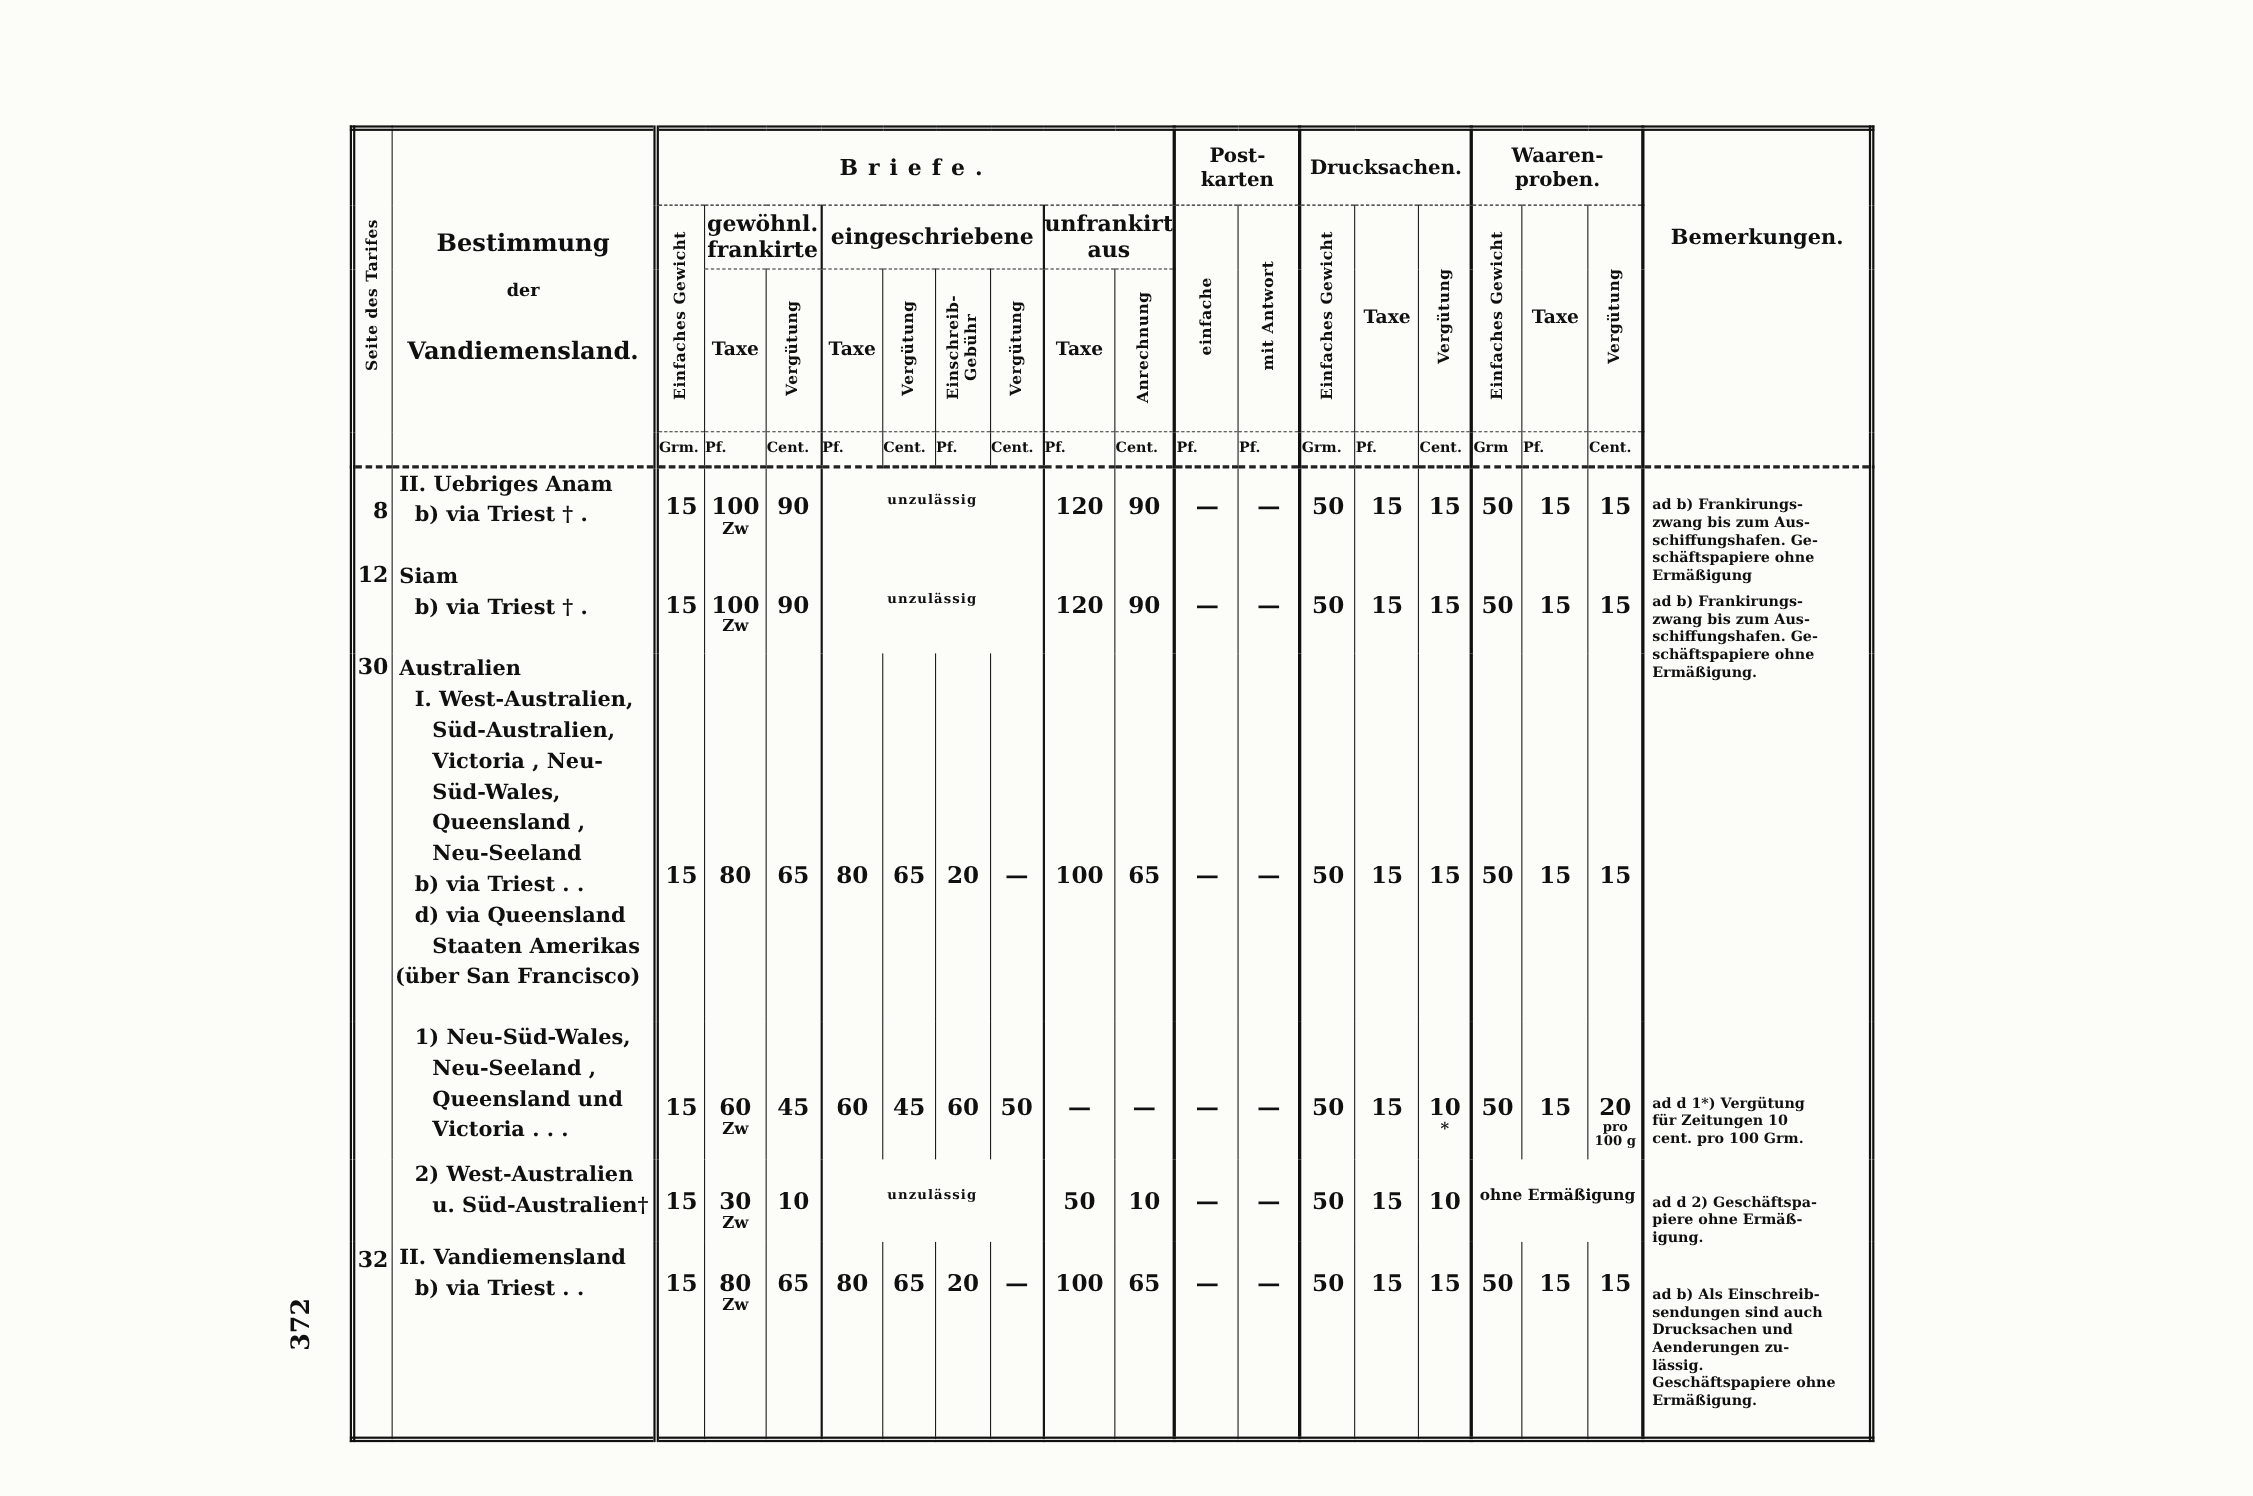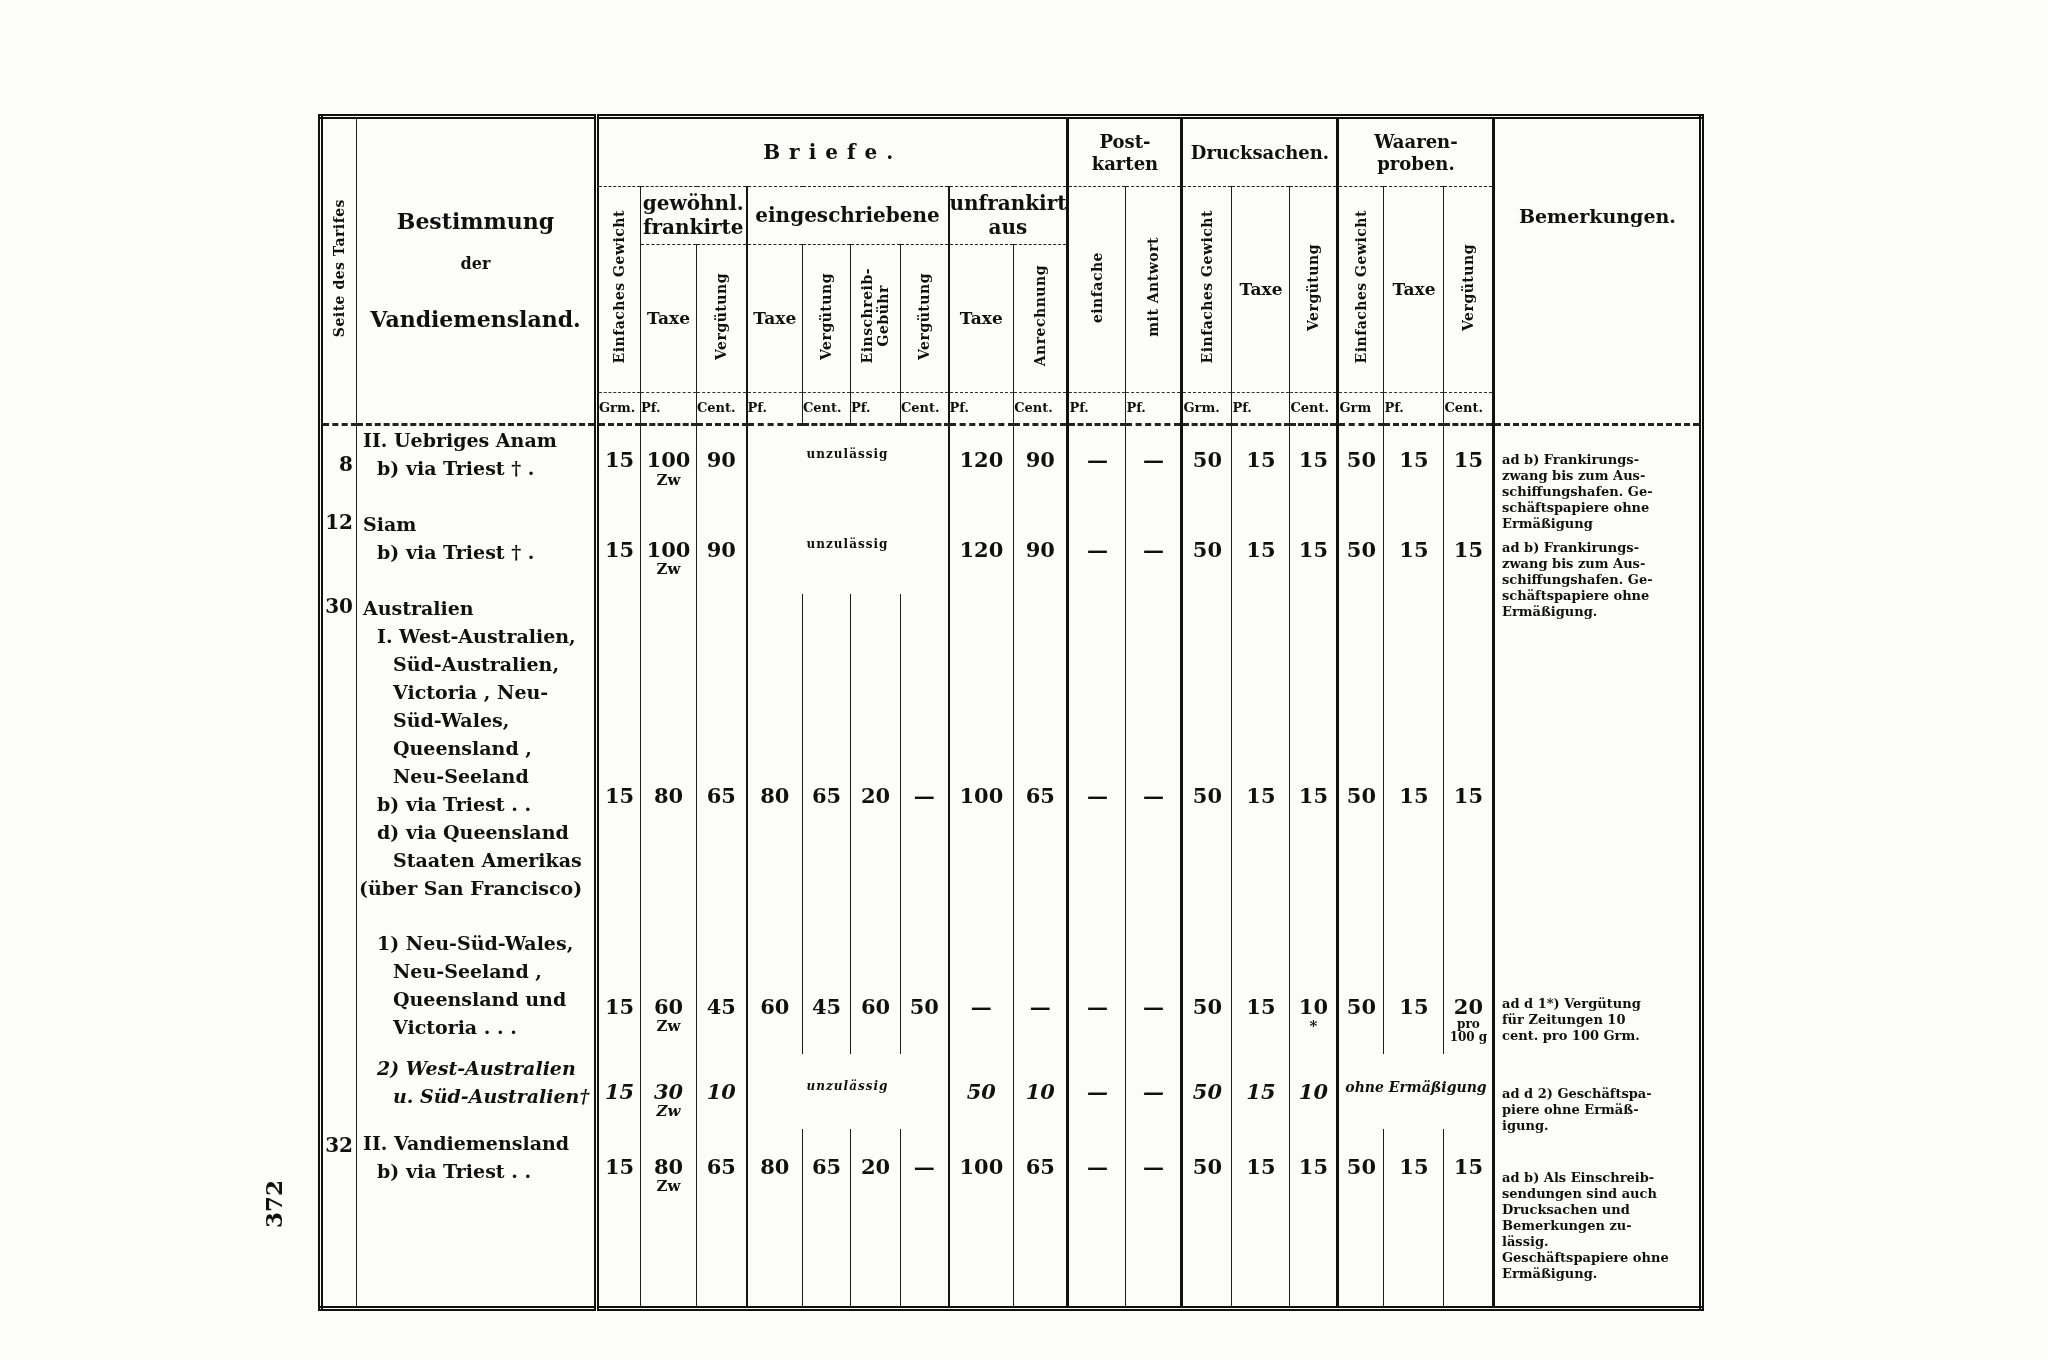--- a/index.html
+++ b/index.html
@@ -372,21 +372,21 @@
           <td class="val vt" style="padding-top: 66px;">
             <div>15</div>
           </td>
           <td class="val vt tiny" style="padding-top: 66px;">
             <div>20</div>
             <div class="sub">pro</div>
             <div class="sub">100 g</div>
           </td>
           <td class="rem v3"></td>
         </tr>
-        <tr style="height: 75px; font-style: italic;">
+        <tr style="height: 75px;">
           <td class="pg" style="padding-top: 0px;"></td>
           <td class="dest vt">
             <div class="ind1">2) West-Australien</div>
             <div class="ind2">u. Süd-Australien†</div>
           </td>
           <td class="val vD" style="padding-top: 26px;">
             <div>15</div>
           </td>
           <td class="val vt" style="padding-top: 26px;">
             <div>30</div>
@@ -507,18 +507,18 @@
     </div>
     <div class="remark-block" style="top: 1086px;">
       <div>ad d 2) Geschäftspa-</div>
       <div>piere ohne Ermäß-</div>
       <div>igung.</div>
     </div>
     <div class="remark-block" style="top: 1170px;">
       <div>ad b) Als Einschreib-</div>
       <div>sendungen sind auch</div>
       <div>Drucksachen und</div>
-      <div>Bemerkungen zu-</div>
+      <div>Aenderungen zu-</div>
       <div>lässig.</div>
       <div>Geschäftspapiere ohne</div>
       <div>Ermäßigung.</div>
     </div>
   </div>
 
 </body></html>

